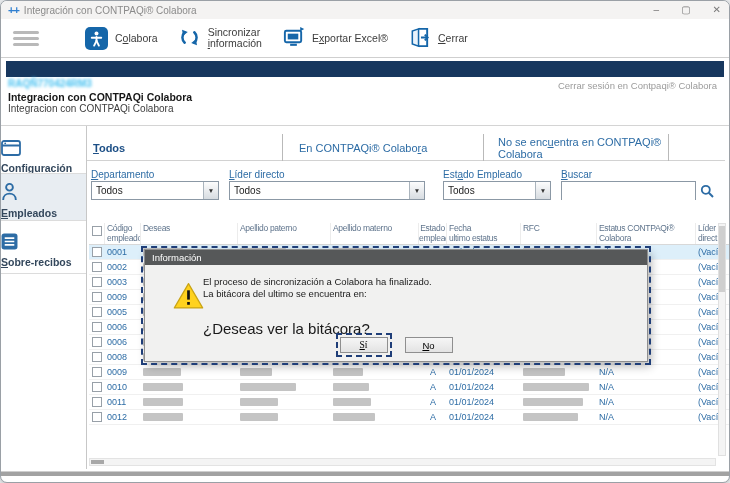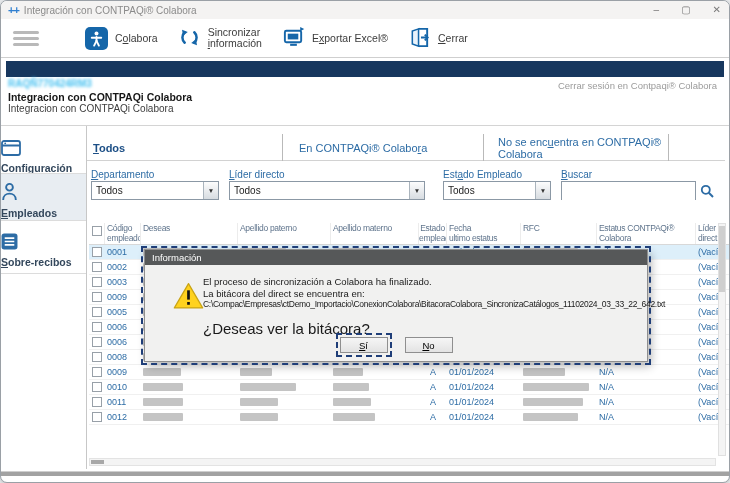--- a/index.html
+++ b/index.html
@@ -92,21 +92,21 @@
             box-shadow:3px 4px 9px rgba(0,0,0,.3); z-index:5; }
   .dlg-title { height:15px; background:#565859; color:#fff; font-size:9.5px; padding:2px 0 0 7px; }
   .dlg-body { position:relative; height:122px; }
   .warn-ic { position:absolute; left:28px; top:17px; }
   .dlg-text { position:absolute; left:58px; top:11px; right:4px; font-size:9.5px; color:#1a1a1a; line-height:11.5px; }
   .dlg-path { font-size:8.5px; letter-spacing:-0.3px; white-space:nowrap; }
   .dlg-q { position:absolute; left:58px; top:55px; font-size:15px; color:#1a1a1a; }
   .dlg-btns { position:absolute; left:0; right:0; top:72px; display:flex; justify-content:center; gap:17px; }
   .btn { width:48px; height:16px; background:linear-gradient(#f6f6f6,#e3e3e3); border:1px solid #8f8f8f;
          font-size:9.5px; text-align:center; padding-top:2px; cursor:default; }
-  .btn.focus { outline:2px dashed #1f3e78; outline-offset:2px; }
+  .btn.focus { outline:2px dashed #1f3e78; outline-offset:2px;font-family:Liberation Serif, serif; }
 
   u { text-decoration:underline; }
 </style>
 </head>
 <body>
 
 <div class="screen">
 <div class="window">
 
   <div class="titlebar">
@@ -566,22 +566,21 @@
     <div class="dlg-body">
       <span class="warn-ic">
         <svg width="31" height="28" viewBox="0 0 30 27">
               <path d="M15 1.5 L28.7 25 H1.3 Z" fill="#FFD21E" stroke="#C9A415" stroke-width="1.2" stroke-linejoin="round"></path>
               <rect x="13.7" y="8" width="2.6" height="9" fill="#141414"></rect>
               <rect x="13.7" y="19.3" width="2.6" height="2.7" fill="#141414"></rect>
             </svg>
       </span>
       <div class="dlg-text">
         <div>El proceso de sincronización a Colabora ha finalizado.</div>
-        <div>La bitácora del direct se encuentra en:</div>
-        <div class="dlg-path">C:\Compac\Empresas\ctDemo_Importacio\ConexionColabora\BitacoraColabora_SincronizaCatálogos_11102024_03_33_22_642.txt</div>
+        <div>La bitácora del ultimo se encuentra en:</div>
       </div>
       <div class="dlg-q">¿Deseas ver la bitácora?</div>
       <div class="dlg-btns">
         <div class="btn focus"><u>S</u>í</div>
         <div class="btn"><u>N</u>o</div>
       </div>
     </div>
   </div>
 
 </div>

